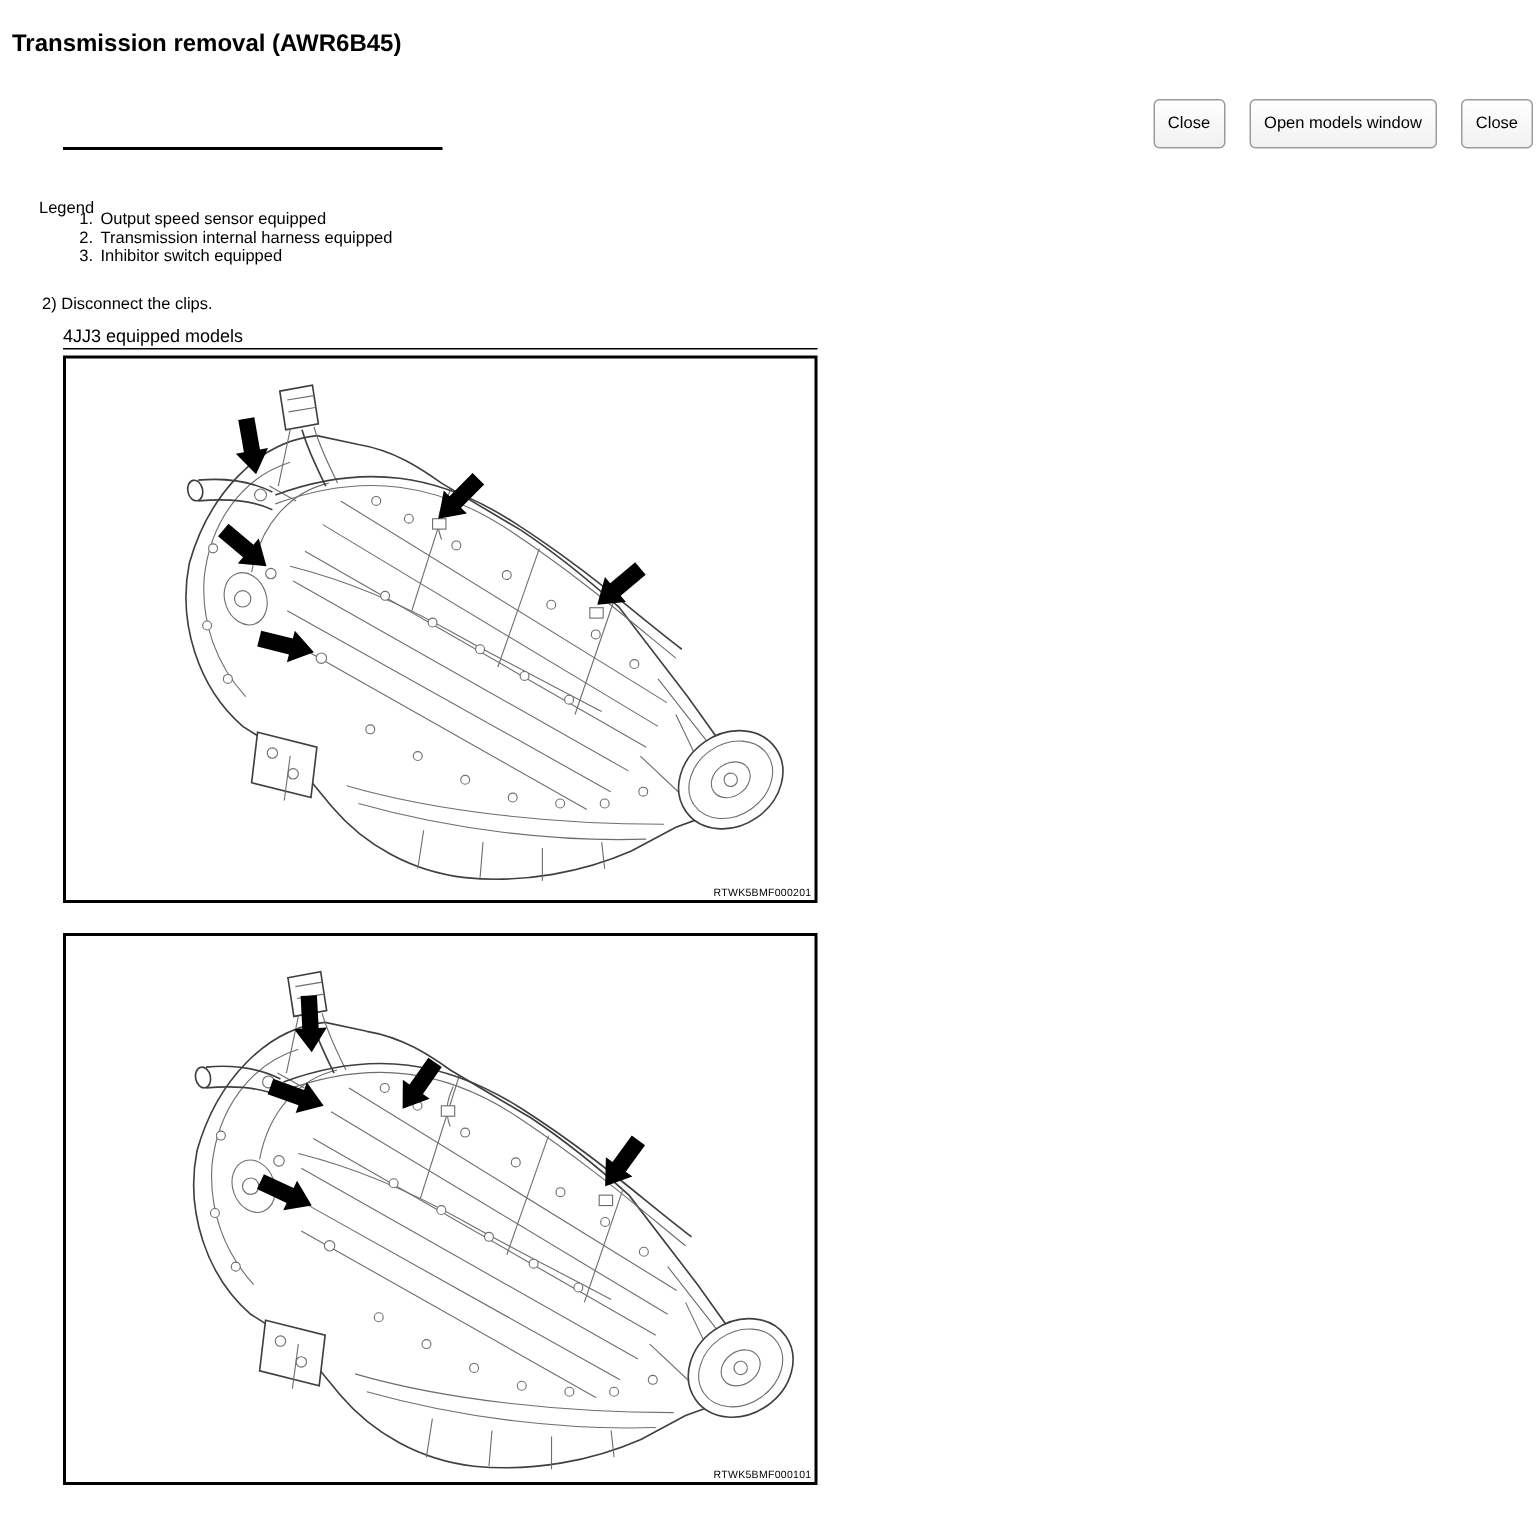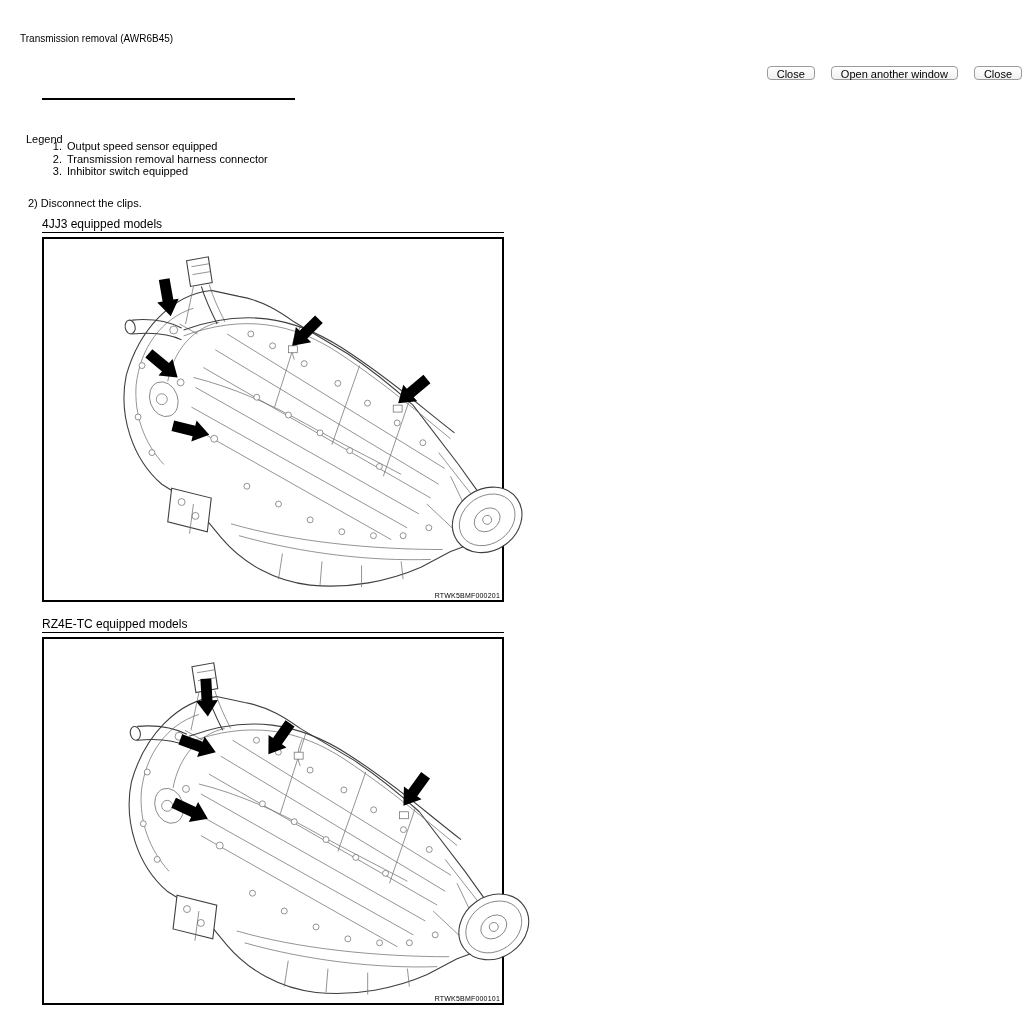--- a/index.html
+++ b/index.html
@@ -4,51 +4,51 @@
 <style>
   html, body { margin:0; padding:0; }
   body {
     width:1024px; height:1024px; position:relative;
     background:#ffffff; color:#000;
     font-family:"Liberation Sans", sans-serif;
     overflow:hidden;
   }
   .page-title {
     position:absolute; left:8px; top:21px;
-    font-size:10px; font-weight:normal; margin:12px;
+    font-size:16px; font-weight:bold; margin:0;
   }
   .toolbar {
     position:absolute; top:66px; right:2px;
     display:flex; gap:16px;
   }
   .toolbar button {
     font-family:"Liberation Sans", sans-serif;
     font-size:11px; color:#000;
     padding:1px 9px 2px 9px;
     border:1px solid #9b9b9b; border-radius:4px;
     background:linear-gradient(#ffffff,#f1f1f1);
-    height:14px; line-height:12px; cursor:pointer;
+    height:33px; line-height:12px; cursor:pointer;
   }
   .prev-figure-edge {
     position:absolute; left:42px; top:98px;
     width:253px; height:2px; background:#000;
   }
   .legend-heading {
     position:absolute; left:26px; top:115px; font-size:11px;margin-top:18px;
   }
   .legend-list {
     position:absolute; left:48px; top:140px;
     font-size:11px; line-height:12.6px;
   }
   .legend-item { display:flex; }
   .legend-item .num { width:14px; text-align:right; margin-right:5px; }
   .step-text {
     position:absolute; left:26px; top:195px; font-size:11px; margin:2px;
   }
-  .figure-block { position:absolute; left:42px; width:462px; }
+  .figure-block { position:absolute; left:42px; width:503px; }
   .figure-block.first  { top:218px; }
   .figure-block.second { top:618px; }
   .figure-caption {
     font-size:12px; line-height:13px;
     border-bottom:1px solid #000; padding-bottom:1px;
   }
   .figure-box {
     margin-top:4px; border:2px solid #000; background:#fff;
     position:relative;
   }
@@ -64,36 +64,36 @@
   .s-detail { stroke:#6e6e6e; stroke-width:0.75; fill:none; }
   .s-bolt   { stroke:#6e6e6e; stroke-width:0.75; fill:#fff; }
 </style>
 </head>
 <body>
 
 <h1 class="page-title">Transmission removal (AWR6B45)</h1>
 
 <div class="toolbar">
   <button>Close</button>
-  <button>Open another window</button>
+  <button>Open models window</button>
   <button>Close</button>
 </div>
 
 <div class="prev-figure-edge"></div>
 
 <div class="legend-heading">Legend</div>
 
 <div class="legend-list">
   <div class="legend-item">
     <span class="num">1.</span>
     <span class="txt">Output speed sensor equipped</span>
   </div>
   <div class="legend-item">
     <span class="num">2.</span>
-    <span class="txt">Transmission removal harness connector</span>
+    <span class="txt">Transmission internal harness equipped</span>
   </div>
   <div class="legend-item">
     <span class="num">3.</span>
     <span class="txt">Inhibitor switch equipped</span>
   </div>
 </div>
 
 <p class="step-text">2) Disconnect the clips.</p>
 
 <section class="figure-block first">
@@ -198,21 +198,20 @@
           <polygon points="0,0 -16,-11 -16,-5.5 -38,-5.5 -38,5.5 -16,5.5 -16,11" transform="translate(134 140) rotate(40)" fill="#000"></polygon>
           <polygon points="0,0 -16,-11 -16,-5.5 -38,-5.5 -38,5.5 -16,5.5 -16,11" transform="translate(357 166) rotate(140)" fill="#000"></polygon>
           <polygon points="0,0 -16,-11 -16,-5.5 -38,-5.5 -38,5.5 -16,5.5 -16,11" transform="translate(166 198) rotate(14)" fill="#000"></polygon>
         </g>
     </svg>
     <span class="figure-ref">RTWK5BMF000201</span>
   </div>
 </section>
 
 <section class="figure-block second">
-  <div class="figure-caption">RZ4E-TC equipped models</div>
   <div class="figure-box h2">
     <svg width="559" height="360" viewBox="0 0 563 361" preserveAspectRatio="xMidYMin meet">
       <use href="#transmission-art" transform="translate(6 6)"></use>
       <g class="arrow-layer">
           <polygon points="0,0 -16,-11 -16,-5.5 -38,-5.5 -38,5.5 -16,5.5 -16,11" transform="translate(165 78) rotate(87)" fill="#000"></polygon>
           <polygon points="0,0 -16,-11 -16,-5.5 -38,-5.5 -38,5.5 -16,5.5 -16,11" transform="translate(226 116) rotate(125)" fill="#000"></polygon>
           <polygon points="0,0 -16,-11 -16,-5.5 -38,-5.5 -38,5.5 -16,5.5 -16,11" transform="translate(173 114) rotate(20)" fill="#000"></polygon>
           <polygon points="0,0 -16,-11 -16,-5.5 -38,-5.5 -38,5.5 -16,5.5 -16,11" transform="translate(165 181) rotate(25)" fill="#000"></polygon>
           <polygon points="0,0 -16,-11 -16,-5.5 -38,-5.5 -38,5.5 -16,5.5 -16,11" transform="translate(362 168) rotate(126)" fill="#000"></polygon>
         </g>

